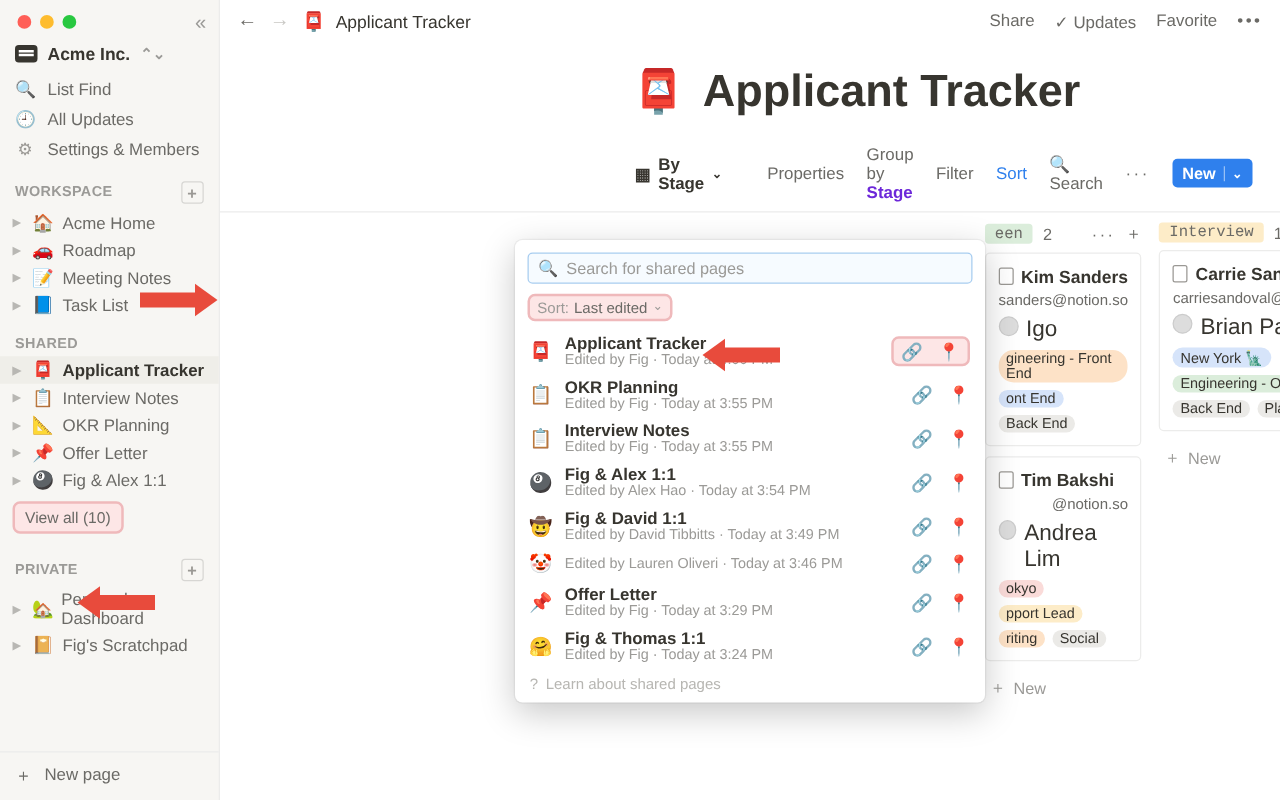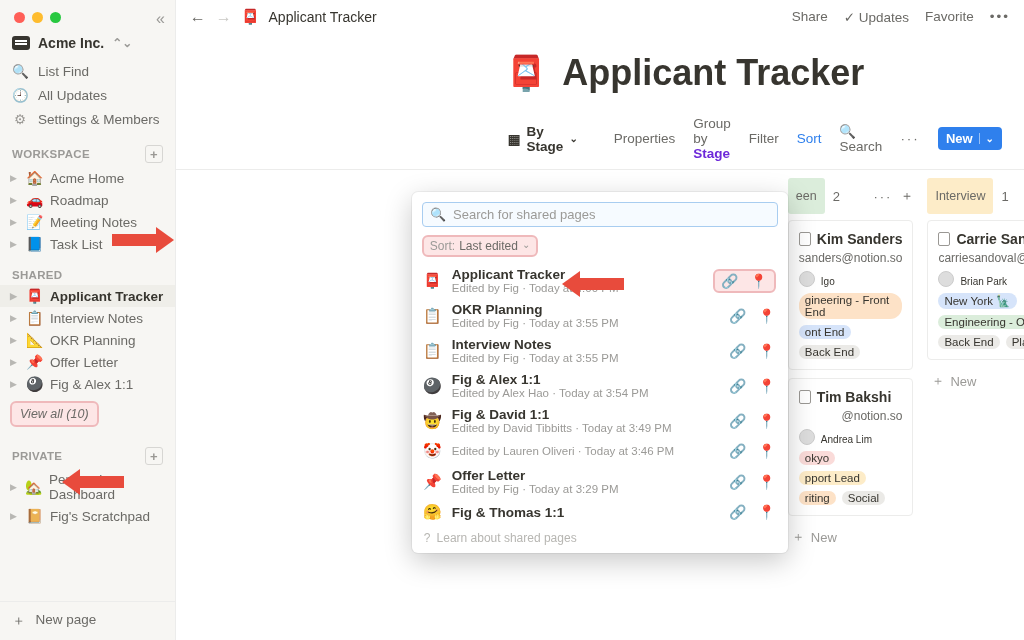--- a/index.html
+++ b/index.html
@@ -16,21 +16,21 @@
   .ws-icon::after{content:"";position:absolute;left:3px;top:4px;width:12px;height:2px;background:#fff;box-shadow:0 3px 0 #fff;}
   .ws-caret { color:#9b9a97; font-size:12px;}
   .nav-item { display:flex; align-items:center; gap:10px; padding:4px 12px; font-size:13.5px; color:#6b6a66; cursor:pointer;}
   .nav-ico { width:16px; text-align:center; color:#9a9894;}
   .section-head { display:flex; align-items:center; justify-content:space-between; padding:14px 12px 4px 12px; font-size:11.5px; font-weight:600; color:#9b9a97; letter-spacing:.3px;}
   .plus-sq { width:18px; height:18px; border:1px solid #d7d6d3; border-radius:3px; display:flex;align-items:center;justify-content:center;color:#9a9894;font-size:13px;}
   .page-item { display:flex; align-items:center; gap:6px; padding:3px 8px 3px 10px; font-size:13.5px; color:#6b6a66; cursor:pointer;}
   .page-item .tri{color:#b8b7b3;font-size:9px;width:10px;}
   .page-item .em{width:18px;text-align:center;font-size:14px;}
   .page-item.selected{background:#efeee9; font-weight:700; color:#37352f;}
-  .view-all { margin:6px 10px; padding:4px 8px; font-size:12.5px; color:#6b6a66; border:2px solid #efb9bb; background:#fde6e6; border-radius:6px; width:fit-content;font-style:italic;}
+  .view-all { margin:6px 10px; padding:4px 8px; font-size:12.5px; color:#6b6a66; border:2px solid #efb9bb; background:#fde6e6; border-radius:6px; width:fit-content;}
   .new-page { margin-top:auto; border-top:1px solid #ececeb; padding:10px 12px; display:flex; gap:10px; color:#6b6a66; font-size:13.5px;}
   
   .main { flex:1; position:relative; }
   .topbar { display:flex; align-items:center; gap:8px; padding:8px 14px; }
   .tb-left{display:flex;align-items:center;gap:10px;color:#6b6a66;}
   .tb-title{display:flex;align-items:center;gap:8px;font-size:14px;color:#37352f;}
   .tb-title .em{font-size:15px;}
   .tb-right{margin-left:auto;display:flex;gap:16px;color:#6b6a66;font-size:13.5px;}
   .hero { padding: 18px 0 10px 330px;}
   .hero-row{display:flex;align-items:center;gap:14px;}
@@ -40,26 +40,26 @@
   .view-chip{display:flex;align-items:center;gap:6px; color:#37352f; font-weight:600;}
   .spacer{flex:1;}
   .sort-link{color:#2f80ed;}
   .new-btn{background:#2f80ed;color:#fff;border-radius:4px;padding:4px 8px;display:flex;align-items:center;gap:6px;font-weight:600;font-size:13px;}
   .new-btn .car{border-left:1px solid rgba(255,255,255,.5);padding-left:6px;font-size:10px;}
   .dots-ico{letter-spacing:2px;}
   
   .board { position:absolute; left:612px; top:178px; right:10px; display:flex; gap:14px;}
   .col { width:230px;}
   .col-head{display:flex;align-items:center;gap:8px;font-size:13px;color:#6b6a66;margin-bottom:6px;}
-  .pill{padding:11px 8px;border-radius:3px;font-size:12.5px;}
+  .pill{padding:1px 8px;border-radius:3px;font-size:12.5px;font-family:Liberation Mono, monospace;}
   .pill.green{background:#dbeddb;} .pill.yellow{background:#fdecc8;}
   .card{border:1px solid #ececeb;border-radius:4px;padding:10px;background:#fff;margin-bottom:8px;}
   .card-title{display:flex;gap:6px;align-items:center;font-weight:600;font-size:14px;margin-bottom:4px;}
   .card-sub{font-size:12px;color:#6b6a66;margin-bottom:6px;text-align:right;}
-  .person{display:flex;gap:6px;align-items:flex-end;font-size:10px;color:#37352f;margin-bottom:6px;}
+  .person{display:flex;gap:6px;align-items:flex-start;font-size:18px;color:#37352f;margin-bottom:6px;}
   .avatar{width:16px;height:16px;border-radius:50%;background:#ddd;border:1px solid #ccc;}
   .tags{display:flex;flex-wrap:wrap;gap:6px;}
   .tag{font-size:11.5px;padding:1px 6px;border-radius:12px;background:#eee;}
   .tag.red{background:#fadbd9;} .tag.blue{background:#d6e4fa;} .tag.orange{background:#fde2c7;} .tag.grey{background:#ebeae7;} .tag.green{background:#dbeddb;} .tag.yellow{background:#fdecc8;}
   .add-new{color:#9b9a97;font-size:13px;display:flex;gap:6px;align-items:center;padding:4px;}
   
   .popover { position:absolute; left:236px; top:192px; width:376px; background:#fff; border-radius:6px; box-shadow:0 8px 28px rgba(0,0,0,.22),0 0 0 1px rgba(15,15,15,.05); padding:8px 0 6px 0; z-index:5;}
   .pop-search{margin:2px 10px 8px 10px; display:flex;align-items:center;gap:6px;border:1.5px solid #a8cdf0;background:#f6fbff;border-radius:4px;padding:4px 8px;font-size:13px;color:#9b9a97;}
   .pop-sort{margin:0 10px 6px 10px; font-size:12px;color:#9b9a97; border:2px solid #efb9bb; background:#fde6e6; border-radius:6px; padding:2px 6px; width:fit-content; display:flex; gap:4px;}
   .pop-sort b{color:#6b6a66;font-weight:500;}
@@ -392,20 +392,21 @@
             </div>
             <div class="pi-actions">
               <span>🔗</span>
               <span>📍</span>
             </div>
           </div>
           <div class="pop-item">
             <span class="pi-em">🤗</span>
             <div class="pi-body">
               <div class="pi-title">Fig &amp; Thomas 1:1</div>
+              <div class="pi-sub">Edited by Fig · Today at 3:24 PM</div>
             </div>
             <div class="pi-actions">
               <span>🔗</span>
               <span>📍</span>
             </div>
           </div>
         </div>
       <div class="pop-foot">
           <span>?</span>
           <span>Learn about shared pages</span>

